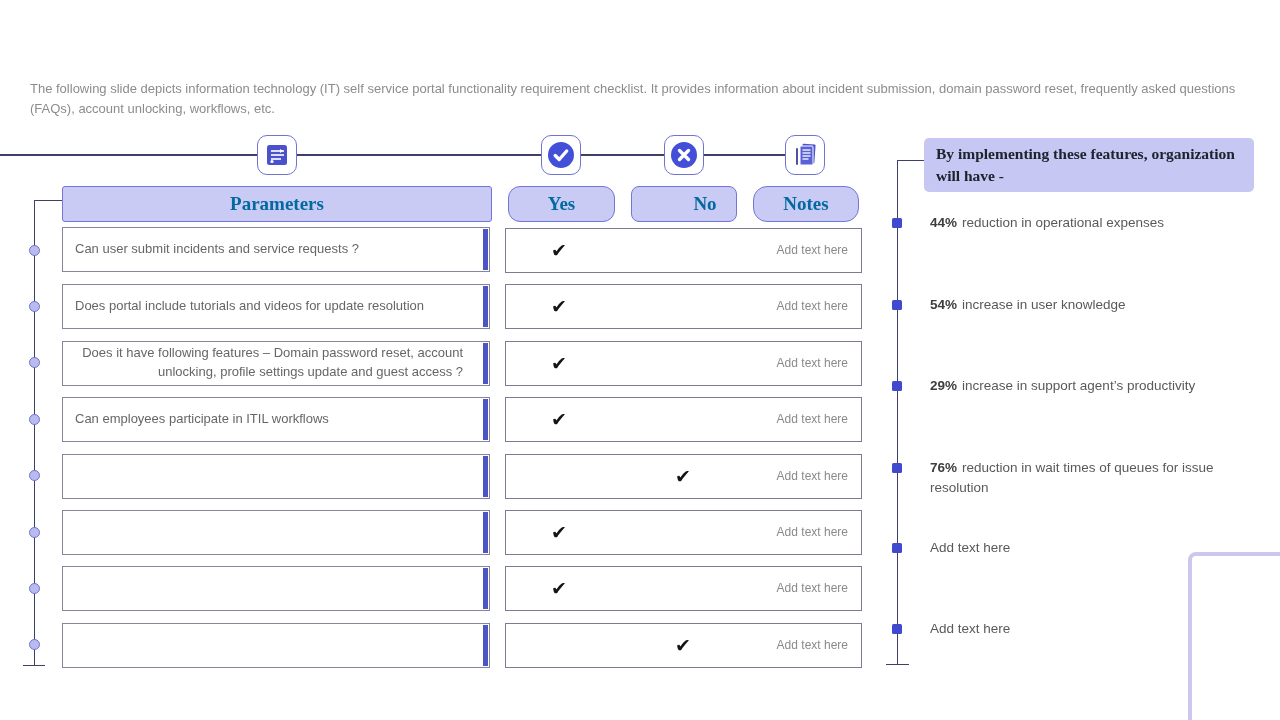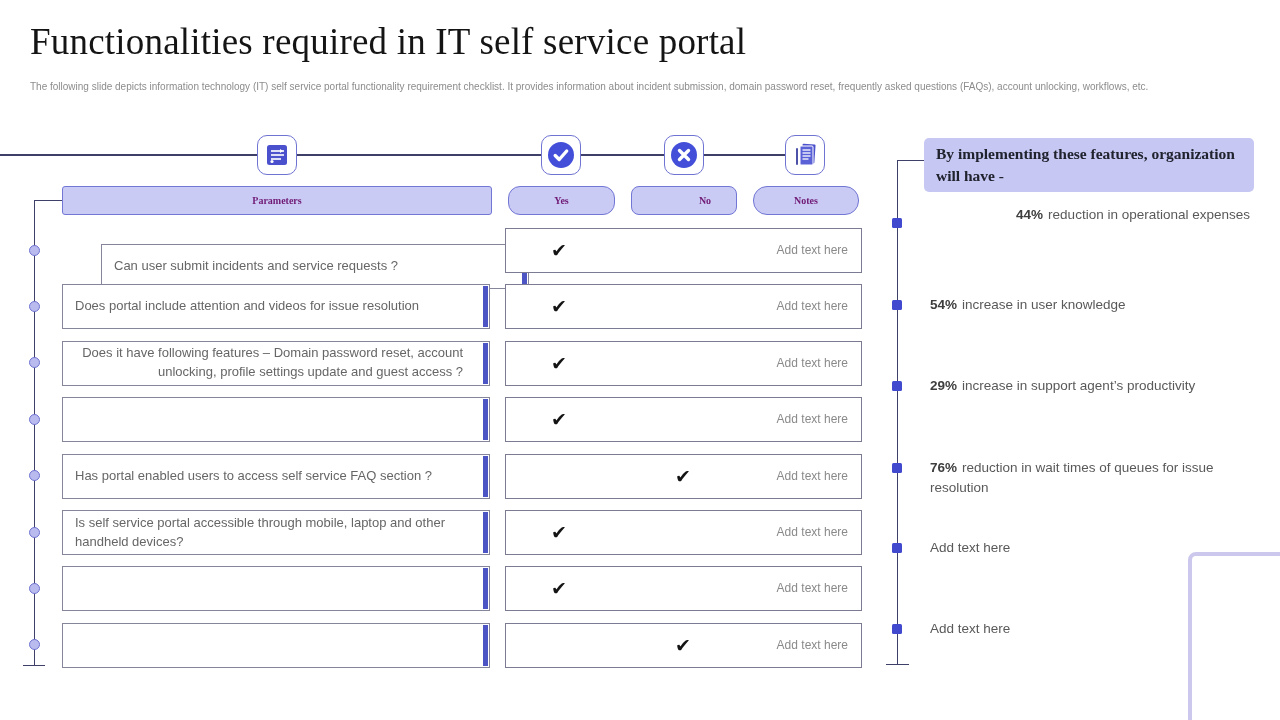--- a/index.html
+++ b/index.html
@@ -2,35 +2,35 @@
 <html><head>
 <meta charset="utf-8">
 <style>
   html,body{margin:0;padding:0;background:#fff;}
   .slide{position:relative;width:1280px;height:720px;background:#ffffff;overflow:hidden;
          font-family:"Liberation Sans",sans-serif;}
 
   
   .title{position:absolute;left:30px;top:20px;font-family:"Liberation Serif",serif;
          font-size:37px;color:#141414;letter-spacing:.2px;white-space:nowrap;}
-  .subtitle{position:absolute;left:30px;top:79px;width:1210px;font-size:10px;
+  .subtitle{position:absolute;left:30px;top:79px;width:1210px;font-size:13px;
             color:#8c8c8c;line-height:1.55;}
 
   
   .line{position:absolute;background:#3e4069;}
 
   
   .icon-box{position:absolute;top:135px;width:40px;height:40px;background:#fff;
             border:1.5px solid #6f73d2;border-radius:10px;display:flex;
             align-items:center;justify-content:center;z-index:2;box-sizing:border-box;}
 
   
-  .hdr{position:absolute;top:186px;height:29px;background:#c9cbf4;border:1.4px solid #7276d4;
+  .hdr{position:absolute;top:186px;height:36px;background:#c9cbf4;border:1.4px solid #7276d4;
        box-sizing:border-box;display:flex;align-items:center;justify-content:center;
-       font-family:"Liberation Serif",serif;font-weight:bold;font-size:10px;color:#701a75;z-index:2;}
+       font-family:"Liberation Serif",serif;font-weight:bold;font-size:19px;color:#0369a1;z-index:2;}
   .hdr-params{left:62px;width:430px;border-radius:3px;}
   .hdr-yes{left:508px;width:107px;border-radius:12px;}
   .hdr-no{left:631px;width:106px;border-radius:8px;padding-left:42px;}
   .hdr-notes{left:753px;width:106px;border-radius:14px;}
 
   
   .param-box{position:absolute;left:62px;width:428px;height:45px;background:#fff;
              border:1px solid #85859c;box-sizing:border-box;display:flex;align-items:center;}
   .param-text{font-size:13px;color:#666666;line-height:1.45;padding:0 26px 0 12px;}
   .param-bar{position:absolute;top:1px;bottom:1px;right:1px;width:5px;background:#4d54c4;}
@@ -60,21 +60,20 @@
              border:4px solid #ccc8ed;border-radius:8px;}
 
   .footer{position:absolute;left:0;top:698px;width:100%;text-align:center;
           font-size:11px;color:#7e7e7e;}
 </style>
 </head>
 <body>
 
 <div class="slide">
 
-  <div class="title">Functionalities required in IT self service portal</div>
   <div class="subtitle">The following slide depicts information technology (IT) self service portal functionality requirement checklist. It provides information about incident submission, domain password reset, frequently asked questions (FAQs), account unlocking, workflows, etc.</div>
 
   <div class="line" style="left:0;top:154px;width:806px;height:1.5px;"></div>
 
   <div class="icon-box" style="left:257px;">
     <svg width="26" height="26" viewBox="0 0 26 26">
       <rect x="3" y="3" width="20" height="20" rx="2.5" fill="#4b50cc"></rect>
       <line x1="7" y1="9" x2="20" y2="9" stroke="#fff" stroke-width="1.6"></line>
       <line x1="7" y1="13" x2="20" y2="13" stroke="#fff" stroke-width="1.6"></line>
       <line x1="7" y1="17" x2="17" y2="17" stroke="#fff" stroke-width="1.6"></line>
@@ -109,66 +108,65 @@
   <div class="hdr hdr-params">Parameters</div>
   <div class="hdr hdr-yes">Yes</div>
   <div class="hdr hdr-no">No</div>
   <div class="hdr hdr-notes">Notes</div>
 
   <div class="line" style="left:34px;top:200px;width:1.4px;height:466px;"></div>
   <div class="line" style="left:34px;top:200px;width:28px;height:1.4px;"></div>
   <div class="line" style="left:23px;top:665px;width:22px;height:1.4px;"></div>
 
   <div id="rows-layer">
-      <div class="param-box" style="top: 244px; margin-left: 39px;">
+      <div class="param-box" style="top: 227px;">
         <span class="param-text">Can user submit incidents and service requests ?</span>
         <div class="param-bar"></div>
       </div>
       <div class="answer-box" style="top: 228px;">
         <span class="check yes">✔</span>
         <span class="note">Add text here</span>
       </div>
       <div class="row-circle" style="left: 29px; top: 244.6px;"></div>
       <div class="param-box" style="top: 284.4px;">
-        <span class="param-text">Does portal include attention and videos for issue resolution</span>
+        <span class="param-text">Does portal include tutorials and videos for update resolution</span>
         <div class="param-bar"></div>
       </div>
       <div class="answer-box" style="top: 284.4px;">
         <span class="check yes">✔</span>
         <span class="note">Add text here</span>
       </div>
       <div class="row-circle" style="left: 29px; top: 301px;"></div>
       <div class="param-box" style="top: 340.8px; text-align: right;">
         <span class="param-text">Does it have following features – Domain password reset, account unlocking, profile settings update and guest access ?</span>
         <div class="param-bar"></div>
       </div>
       <div class="answer-box" style="top: 340.8px;">
         <span class="check yes">✔</span>
         <span class="note">Add text here</span>
       </div>
       <div class="row-circle" style="left: 29px; top: 357.4px;"></div>
       <div class="param-box" style="top: 397.2px;">
+        <span class="param-text">Can employees participate in ITIL workflows</span>
         <div class="param-bar"></div>
       </div>
       <div class="answer-box" style="top: 397.2px;">
         <span class="check yes">✔</span>
         <span class="note">Add text here</span>
       </div>
       <div class="row-circle" style="left: 29px; top: 413.8px;"></div>
       <div class="param-box" style="top: 453.6px;">
-        <span class="param-text">Has portal enabled users to access self service FAQ section ?</span>
         <div class="param-bar"></div>
       </div>
       <div class="answer-box" style="top: 453.6px;">
         <span class="check no">✔</span>
         <span class="note">Add text here</span>
       </div>
       <div class="row-circle" style="left: 29px; top: 470.2px;"></div>
       <div class="param-box" style="top: 510px;">
-        <span class="param-text">Is self service portal accessible through mobile, laptop and other handheld devices?</span>
         <div class="param-bar"></div>
       </div>
       <div class="answer-box" style="top: 510px;">
         <span class="check yes">✔</span>
         <span class="note">Add text here</span>
       </div>
       <div class="row-circle" style="left: 29px; top: 526.6px;"></div>
       <div class="param-box" style="top: 566.4px;">
         <div class="param-bar"></div>
       </div>
@@ -186,21 +184,21 @@
       </div>
       <div class="row-circle" style="left: 29px; top: 639.4px;"></div>
     </div>
 
   <div class="line" style="left:897px;top:160px;width:1.4px;height:505px;"></div>
   <div class="line" style="left:897px;top:159.5px;width:28px;height:1.4px;"></div>
   <div class="line" style="left:886px;top:664px;width:23px;height:1.4px;"></div>
   <div class="benefit-heading">By implementing these features, organization will have -</div>
   <div id="benefits-layer">
       <div class="bullet-sq" style="left: 892px; top: 218px;"></div>
-      <div class="benefit-item" style="top: 205px; text-align: right;"><span class="stat">44%</span><span>reduction in operational expenses</span></div>
+      <div class="benefit-item" style="top: 213px;"><span class="stat">44%</span><span>reduction in operational expenses</span></div>
       <div class="bullet-sq" style="left: 892px; top: 300px;"></div>
       <div class="benefit-item" style="top: 295px;"><span class="stat">54%</span><span>increase in user knowledge</span></div>
       <div class="bullet-sq" style="left: 892px; top: 381px;"></div>
       <div class="benefit-item" style="top: 376px;"><span class="stat">29%</span><span>increase in support agent’s productivity</span></div>
       <div class="bullet-sq" style="left: 892px; top: 463px;"></div>
       <div class="benefit-item" style="top: 458px;"><span class="stat">76%</span><span>reduction in wait times of queues for issue resolution</span></div>
       <div class="bullet-sq" style="left: 892px; top: 543px;"></div>
       <div class="benefit-item" style="top: 538px;"><span class="stat"></span><span>Add text here</span></div>
       <div class="bullet-sq" style="left: 892px; top: 624px;"></div>
       <div class="benefit-item" style="top: 619px;"><span class="stat"></span><span>Add text here</span></div>

